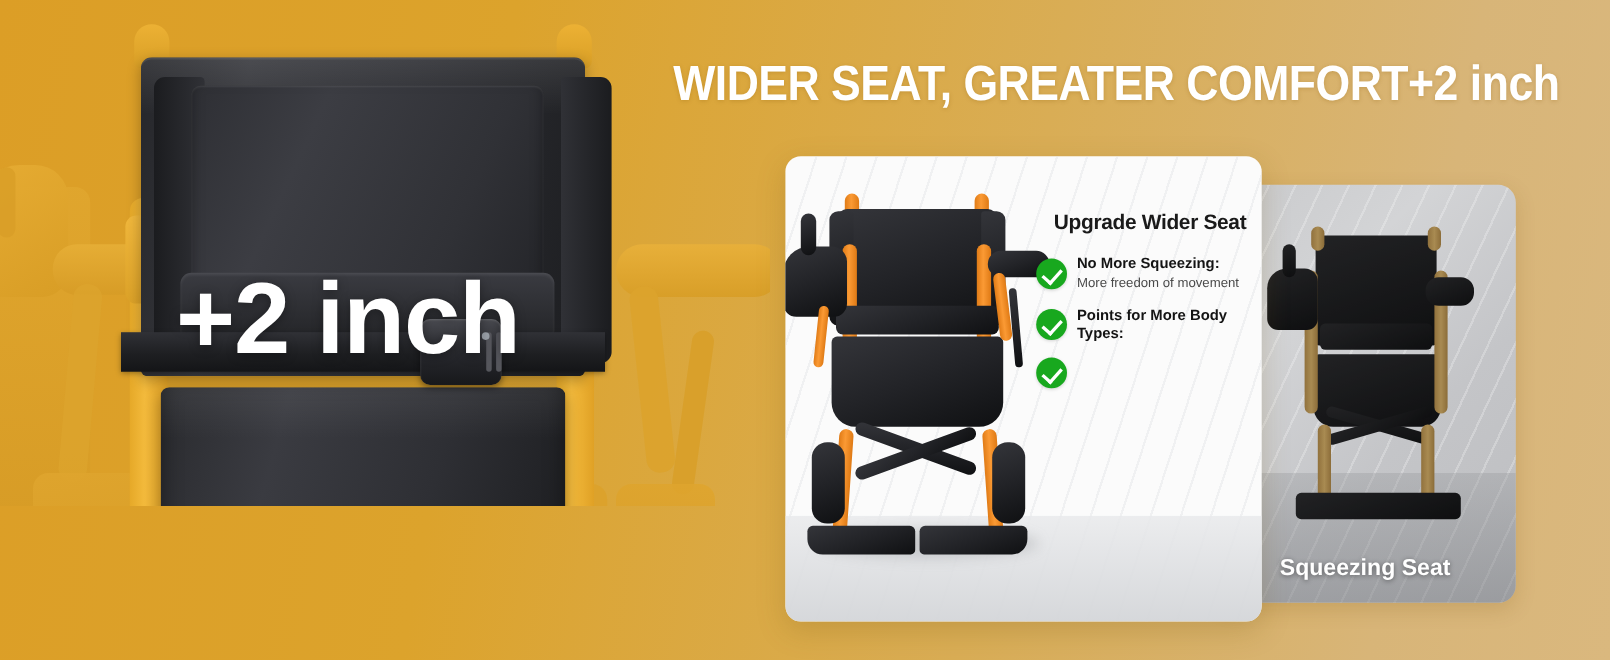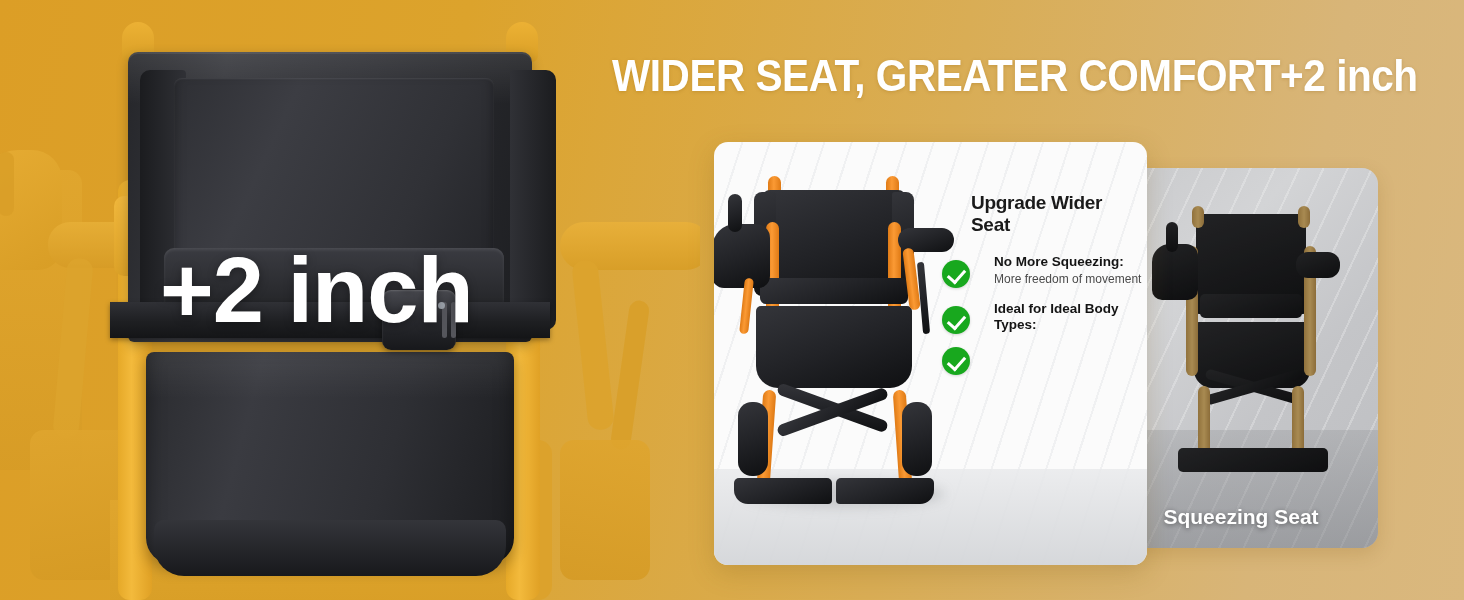--- a/index.html
+++ b/index.html
@@ -7,21 +7,21 @@
   body {
     font-family: "Liberation Sans", sans-serif;
     position: relative;
     background: linear-gradient(100deg, #dc9e26 0%, #dca32c 30%, #d9ad55 62%, #d8b578 86%, #dab87e 100%);
   }
 
   
   #stage { position: absolute; inset: 0; }
 
   
-  .hero { position: absolute; left: 0; top: 0; width: 700px; height: 600px; overflow: hidden; }
+  .hero { position: absolute; left: 0; top: 0; width: 700px; height: 460px; overflow: hidden; }
 
   
   .ghost { position: absolute; background: #e3a62b; }
   .g-joy-col { left: -14px; top: 170px; width: 96px; height: 300px; border-radius: 14px;
                background: linear-gradient(180deg,#e0a62e,#d79c26); opacity: .92; }
   .g-joy-head { left: -20px; top: 150px; width: 82px; height: 120px; border-radius: 38px 30px 24px 24px;
                 background: linear-gradient(150deg,#e6ac33,#d89d25); opacity: .95; }
   .g-joy-stick { left: -2px; top: 152px; width: 16px; height: 64px; border-radius: 8px;
                  background: #d99f28; opacity: .9; }
   .g-arm-l { left: 48px; top: 222px; width: 120px; height: 46px; border-radius: 22px;
@@ -175,22 +175,22 @@
   
   .chair { position: absolute; left: 6px; top: 24px; width: 230px; height: 360px; }
   .cf { position: absolute; border-radius: 7px;
         background: linear-gradient(90deg,#e07b16 0%, #fb9a34 45%, #df7a15 100%); }
   .cb { position: absolute; border-radius: 6px;
         background: linear-gradient(160deg,#34353a 0%, #222327 50%, #0f1012 100%); }
 
   
   .features { position: absolute; left: 942px; top: 192px; width: 200px; }
   .feat-title { font-size: 19px; font-weight: 700; color: #1a1a1a; letter-spacing: -.3px;
-                margin-left: 29px; margin-bottom: 18px; }
-  .feat-row { display: flex; align-items: flex-end; gap: 24px; margin-bottom: 13px; }
+                margin-left: 16px; margin-bottom: 18px; }
+  .feat-row { display: flex; align-items: center; gap: 9px; margin-bottom: 13px; }
   .check {
     flex: 0 0 auto; width: 28px; height: 28px; border-radius: 50%;
     background: #18a81e; position: relative;
     box-shadow: 0 1px 3px rgba(0,0,0,.16);
   }
   .check::after {
     content: ""; position: absolute; left: 9px; top: 6px; width: 8px; height: 14px;
     border: solid #ffffff; border-width: 0 3px 3px 0; transform: rotate(42deg);
   }
   .feat-text { min-width: 0; }
@@ -332,21 +332,21 @@
         <div class="check"></div>
         <div class="feat-text">
           <div class="feat-h">No More Squeezing:</div>
           <div class="feat-p">More freedom of movement</div>
         </div>
       </div>
 
       <div class="feat-row">
         <div class="check"></div>
         <div class="feat-text">
-          <div class="feat-h">Ideal for Ideal Body Types:</div>
+          <div class="feat-h">Points for More Body Types:</div>
         </div>
       </div>
 
       <div class="feat-row">
         <div class="check"></div>
       </div>
     </div>
   </div>
 
 </div>

